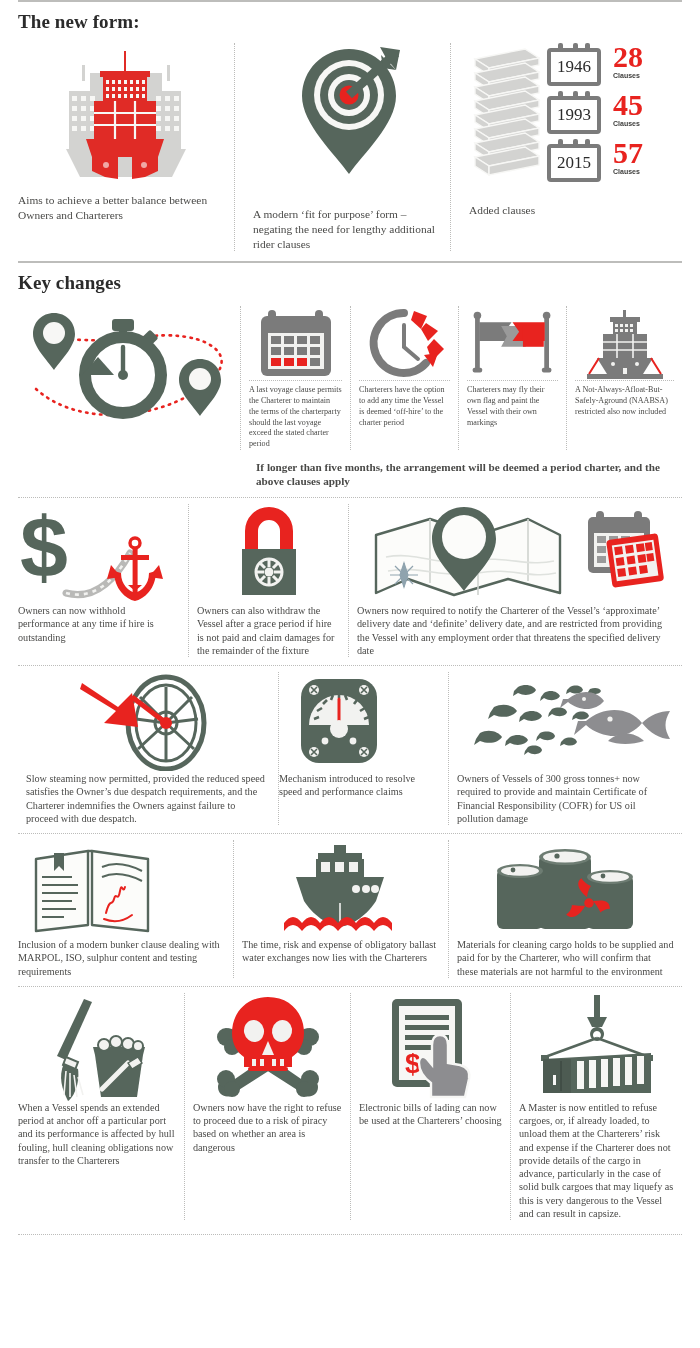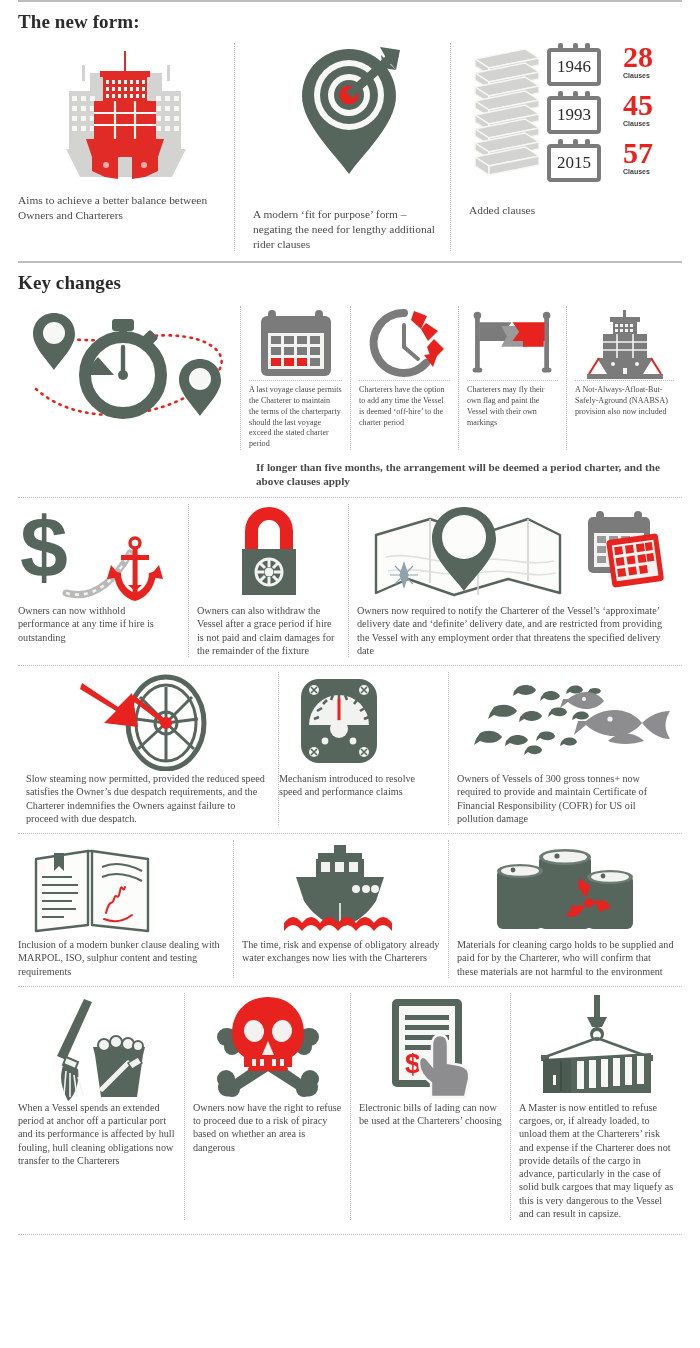--- a/index.html
+++ b/index.html
@@ -65,21 +65,21 @@
   .top { display: flex; padding: 4px 18px 10px 18px; }
   .top-col { position: relative; }
   .top-c1 { width: 216px; }
   .top-c2 { width: 216px; padding-left: 18px; }
   .top-c3 { width: 232px; padding-left: 18px; }
   .top-col + .top-col { border-left: 1px dotted #bcbcba; }
 
   
   .clause-stack { display:flex; align-items:flex-start; gap:6px; }
   .cal-list { display:flex; flex-direction:column; gap:5px; }
-  .cal-item { display:flex; align-items:flex-start; gap:22px;}
+  .cal-item { display:flex; align-items:flex-start; gap:12px;}
   .cal-box {
     width:54px; height:38px; border:4px solid #7b7b7b; border-radius:4px;
     background:#fff; display:flex; align-items:center; justify-content:center;
     font-family:"Liberation Serif", serif; font-size:17px; color:#2b2b2b;
     position:relative; margin-top:5px;
   }
   .cal-box::before, .cal-box::after, .cal-box i {
     content:""; position:absolute; top:-9px; width:5px; height:9px;
     background:#7b7b7b; border-radius:2px;
   }
@@ -379,21 +379,21 @@
               </g>
             <path d="M18 50 h56 l-10 16 H28 Z" fill="#7b7b7b"></path>
             <path d="M44 60 h4 v8 h-4z" fill="#f2f2f0"></path>
             <circle cx="34" cy="56" r="2" fill="#f2f2f0"></circle>
               <circle cx="58" cy="56" r="2" fill="#f2f2f0"></circle>
             <rect x="8" y="66" width="76" height="5" fill="#7b7b7b"></rect>
             <path d="M20 50 L10 66 M72 50 L82 66" stroke="#e8231f" stroke-width="2" fill="none"></path>
           </svg>
         </div>
         <div class="dot-h" style="margin:0 0 4px 0"></div>
-        <div class="cap-sm">A Not-Always-Afloat-But-Safely-Aground (NAABSA) provision also now included</div>
+        <div class="cap-sm">A Not-Always-Afloat-But-Safely-Aground (NAABSA) restricted also now included</div>
       </div>
     </div>
 
     <div class="note" style="margin:10px 0 0 238px;width:420px">If longer than five months, the arrangement will be deemed a period charter, and the above clauses apply</div>
   </div>
 
   <div class="dot-h"></div>
 
   <div class="band">
     <div class="band-inner">
@@ -607,21 +607,21 @@
             <path d="M26 58 C38 76 52 82 62 84 C72 82 86 76 98 58 Z" fill="#56665c"></path>
             <path d="M62 60 v22" stroke="#f2f2f0" stroke-width="1.6"></path>
             <g fill="#f2f2f0">
                 <circle cx="78" cy="46" r="4"></circle>
                 <circle cx="88" cy="46" r="4"></circle>
                 <circle cx="97" cy="46" r="4"></circle>
               </g>
             <path d="M6 80 q9 -12 18 0 q9 -12 18 0 q9 -12 18 0 q9 -12 18 0 q9 -12 18 0 q9 -12 18 0 l0 8 q-9 -12 -18 0 q-9 -12 -18 0 q-9 -12 -18 0 q-9 -12 -18 0 q-9 -12 -18 0 q-9 -12 -18 0 Z" fill="#e8231f"></path>
           </svg>
         </div>
-        <div class="cap-md">The time, risk and expense of obligatory already water exchanges now lies with the Charterers</div>
+        <div class="cap-md">The time, risk and expense of obligatory ballast water exchanges now lies with the Charterers</div>
       </div>
 
       <div class="cell cell-pad" style="width:234px">
         <div style="height:98px;display:flex;align-items:center;justify-content:center">
           <svg width="150" height="92" viewBox="0 0 150 92">
             <g fill="#56665c">
               <rect x="48" y="12" width="52" height="74" rx="6"></rect>
               <ellipse cx="74" cy="14" rx="26" ry="8" fill="#6d7c72"></ellipse>
               <ellipse cx="74" cy="14" rx="22" ry="5.6" fill="#f2f2f0"></ellipse>
               <circle cx="66" cy="13" r="2.6" fill="#56665c"></circle>

